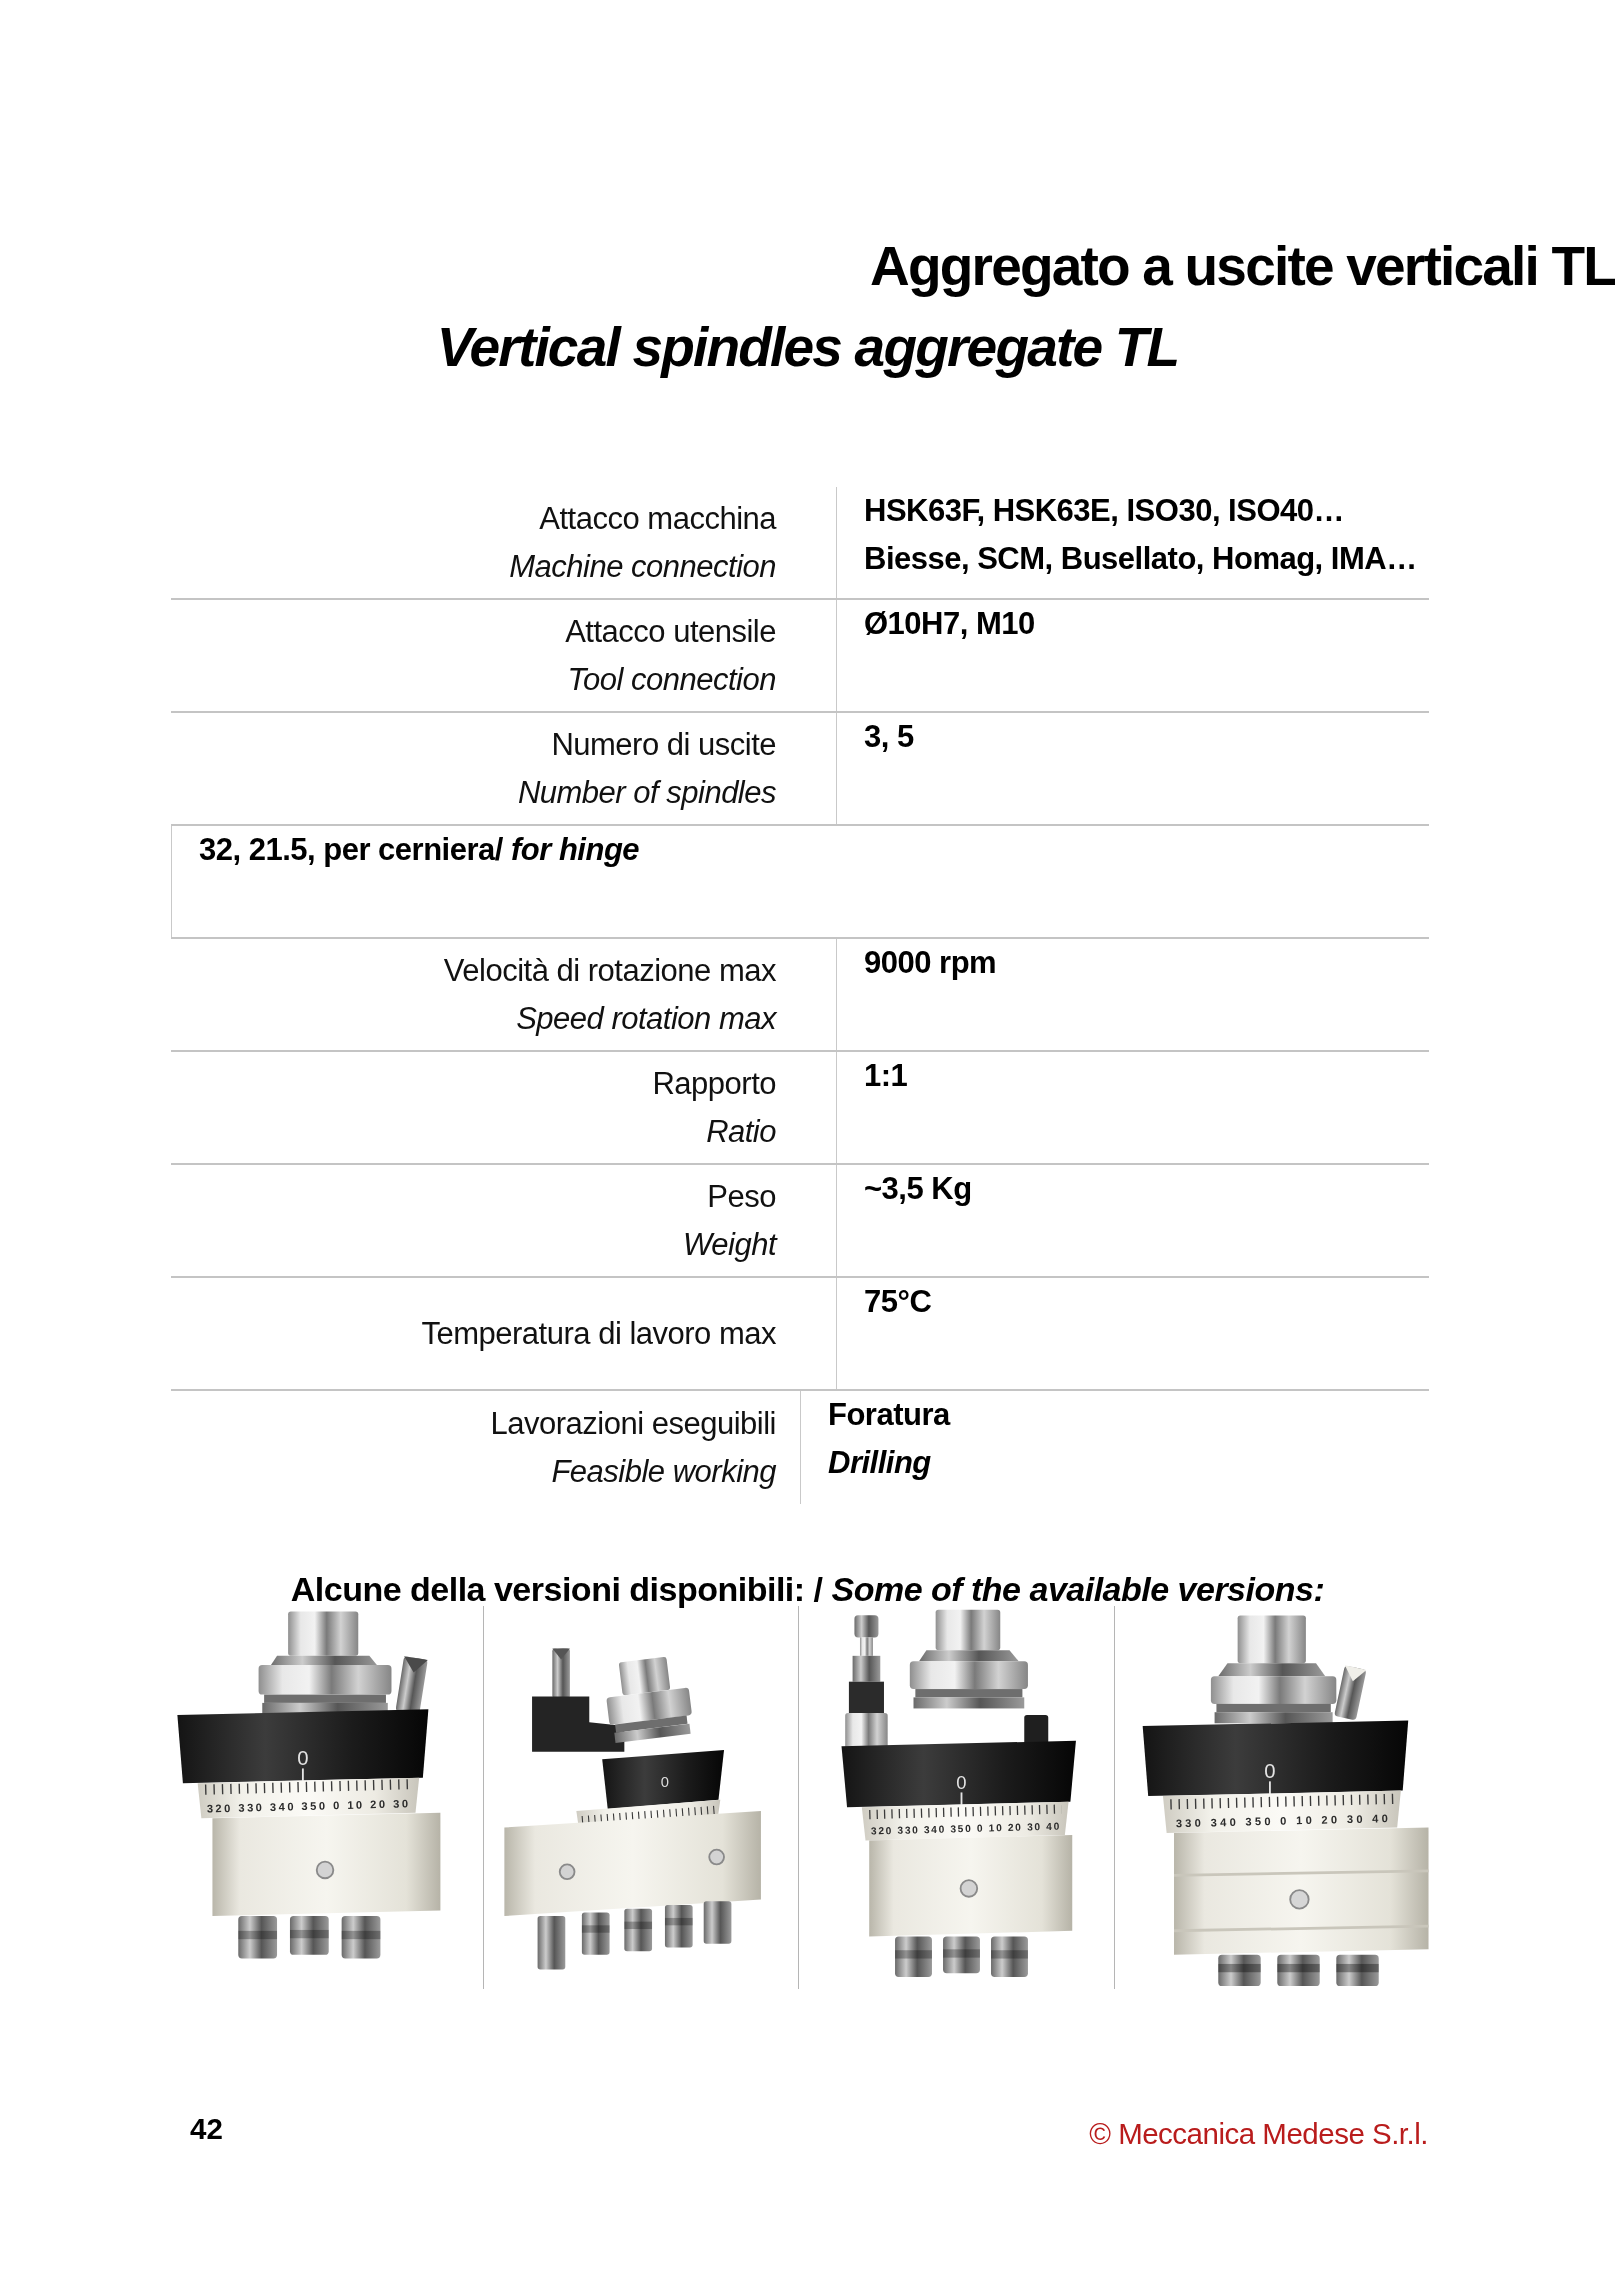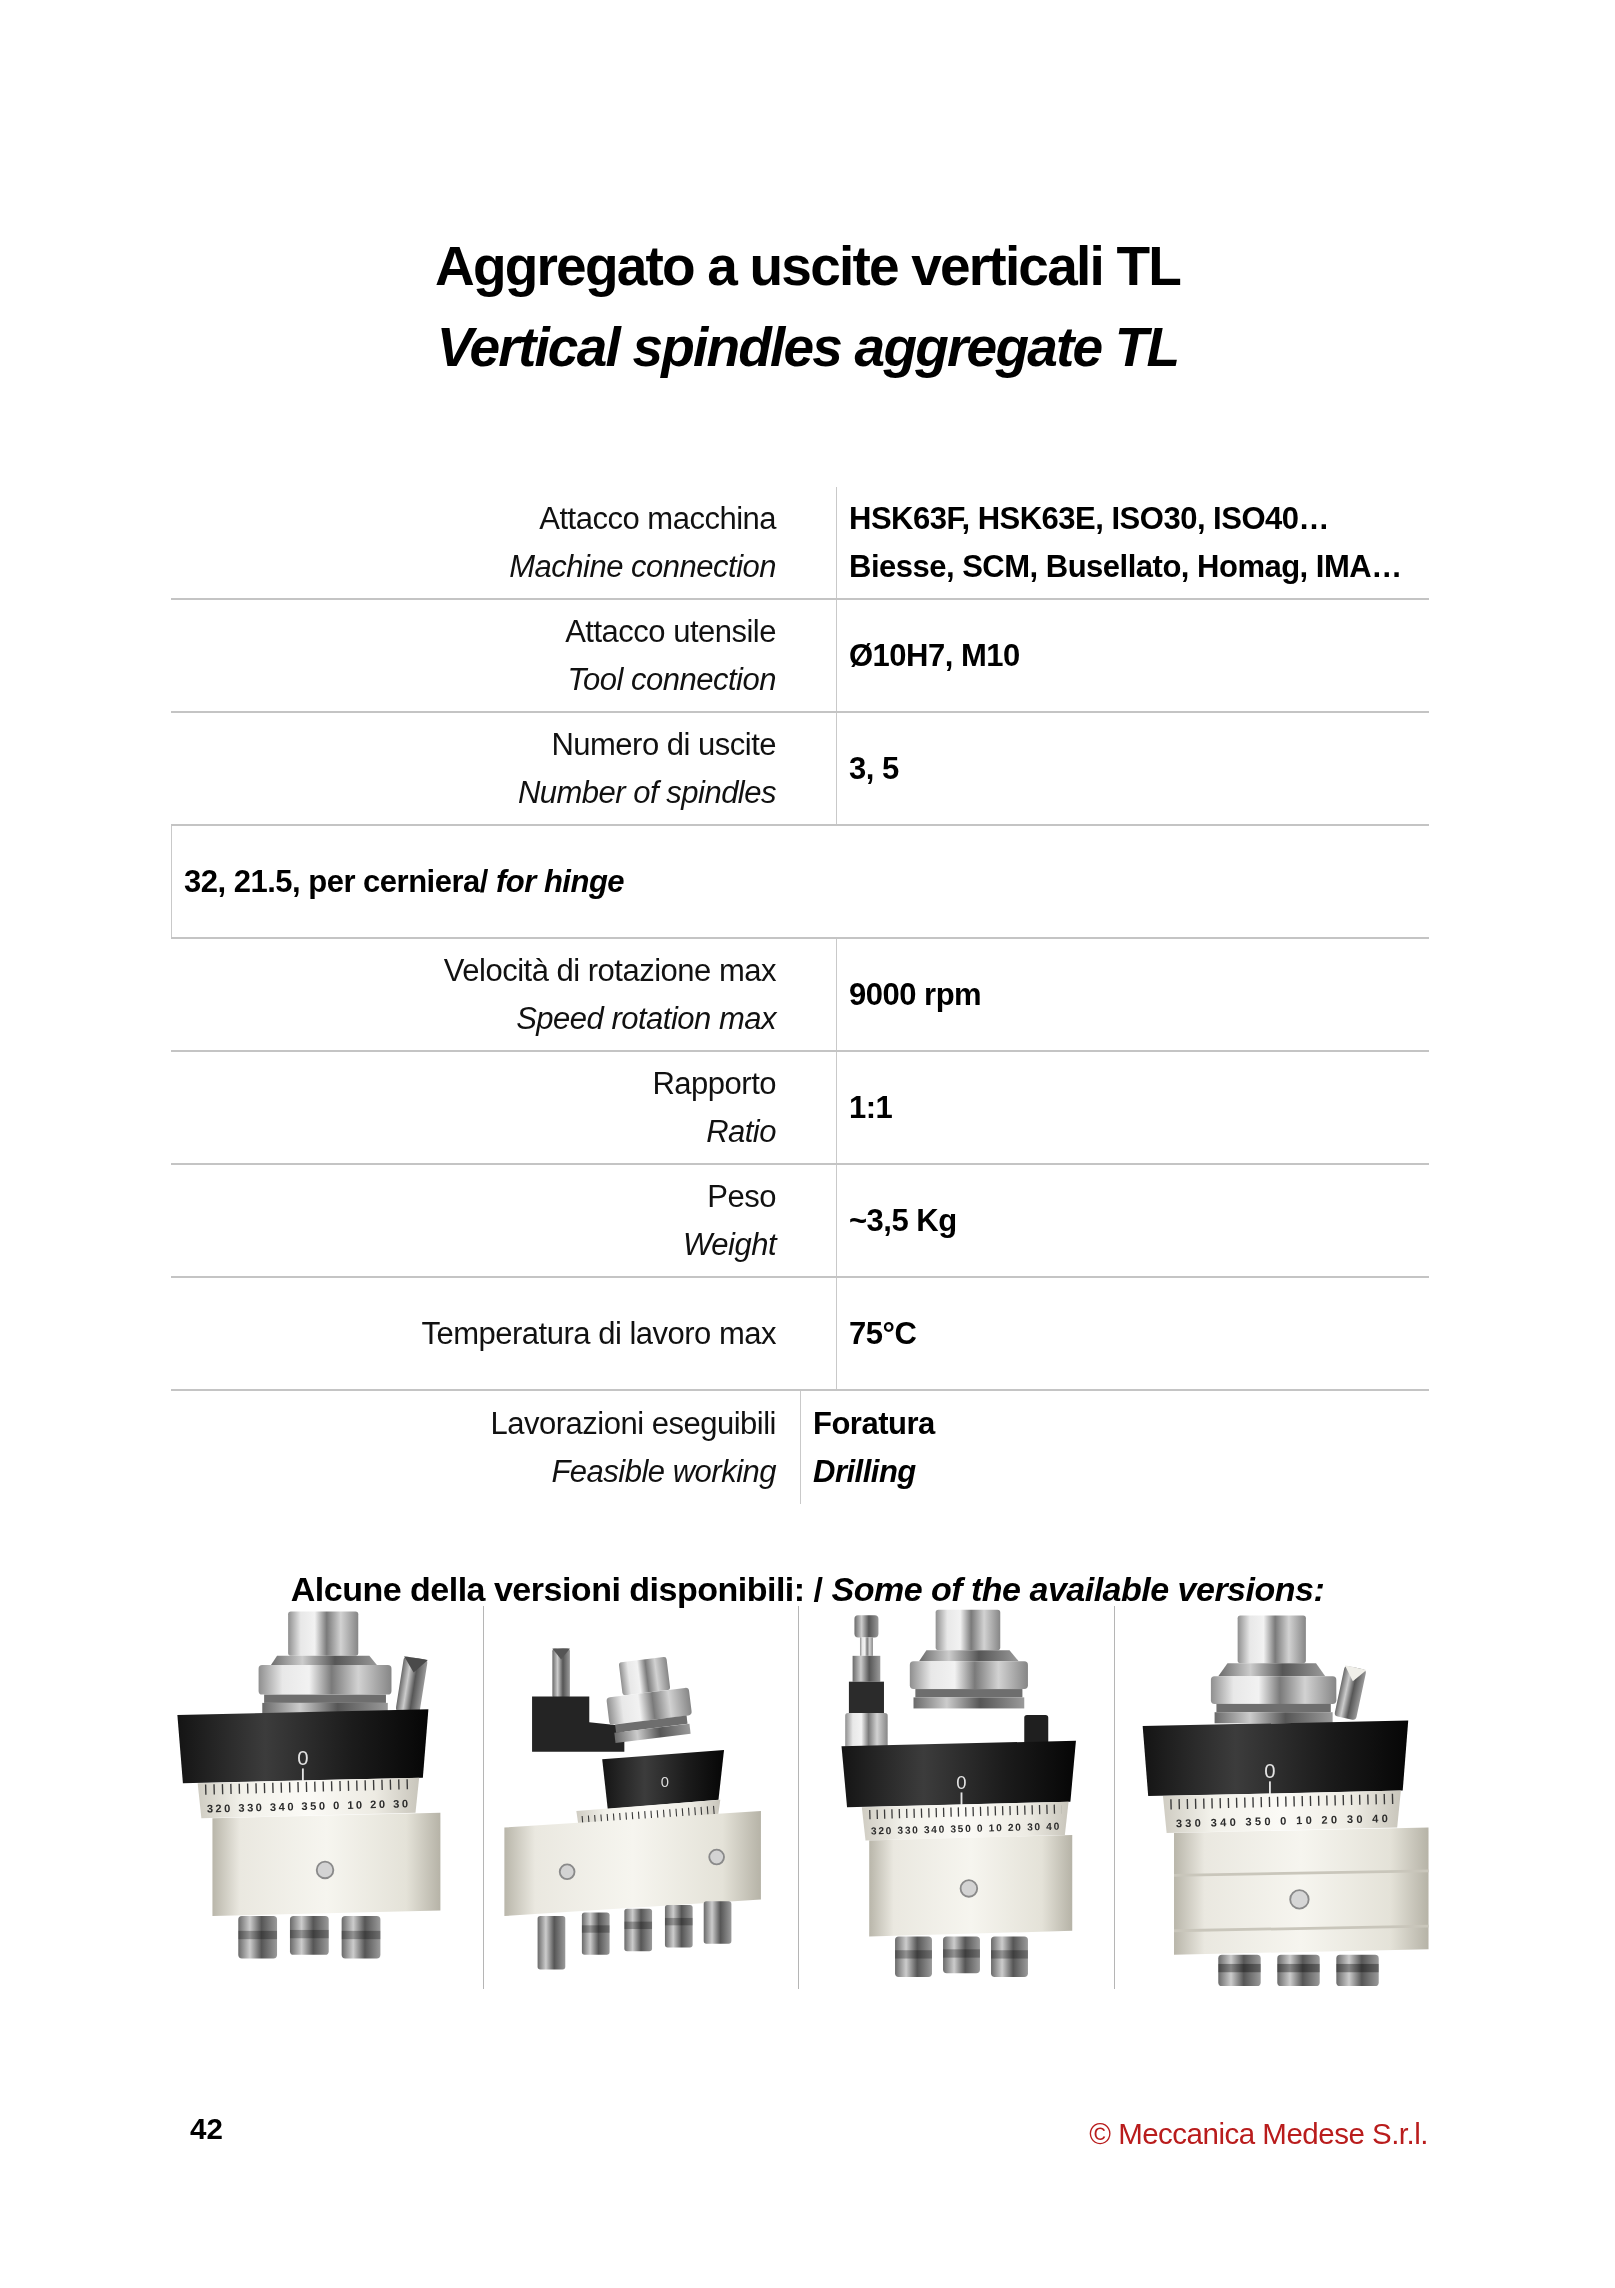--- a/index.html
+++ b/index.html
@@ -7,21 +7,21 @@
     position:relative;
     width:1615px;height:2289px;
     background:#ffffff;
     font-family:"Liberation Sans", sans-serif;
     color:#000;
     overflow:hidden;
   }
   
   .title-it{
     position:absolute;top:233px;left:0;width:100%;
-    text-align:center;font-size:55px;font-weight:bold;
+    text-align:right;font-size:55px;font-weight:bold;
     letter-spacing:-1.8px;line-height:66px;
   }
   .title-en{
     position:absolute;top:314px;left:0;width:100%;
     text-align:center;font-size:55px;font-weight:bold;font-style:italic;
     letter-spacing:-1.8px;line-height:66px;
   }
   
   .spec-table{
     position:absolute;left:171px;top:487px;width:1258px;
@@ -33,22 +33,22 @@
   .spec-row.ruled{border-bottom:2.8px solid #c4c4c4;gap:36px;}
   .cell-label{
     box-sizing:border-box;width:629px;padding-right:24px;
     display:flex;flex-direction:column;justify-content:center;
     text-align:right;font-size:31px;line-height:48px;color:#111;
     letter-spacing:-0.5px;white-space:nowrap;
   }
   .label-en{font-style:italic;}
   .cell-value{
     box-sizing:border-box;flex:1;
-    border-left:1.8px solid #c9c9c9;padding-left:12px;
-    display:flex;flex-direction:column;justify-content:center;
+    border-left:1.8px solid #c9c9c9;padding-left:27px;
+    display:flex;flex-direction:column;justify-content:flex-start;
     font-size:31px;font-weight:bold;line-height:48px;color:#000;
     letter-spacing:-0.5px;white-space:nowrap;
   }
   .value-italic{font-style:italic;}
   
   .versions{
     position:absolute;top:1565px;left:0;width:100%;
     text-align:center;font-size:34px;font-weight:bold;line-height:48px;
     letter-spacing:-0.5px;
   }

